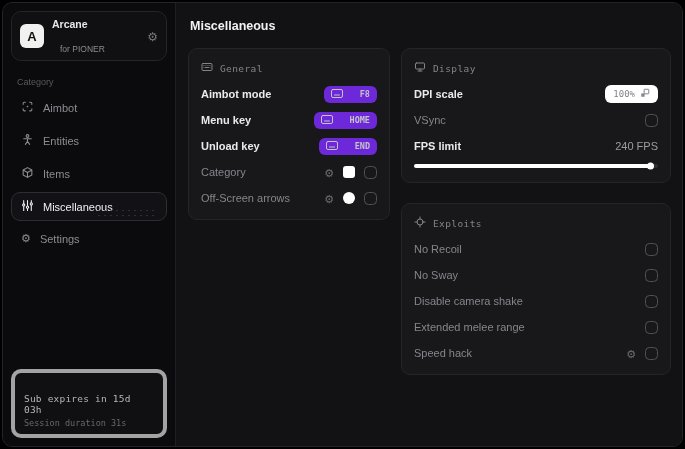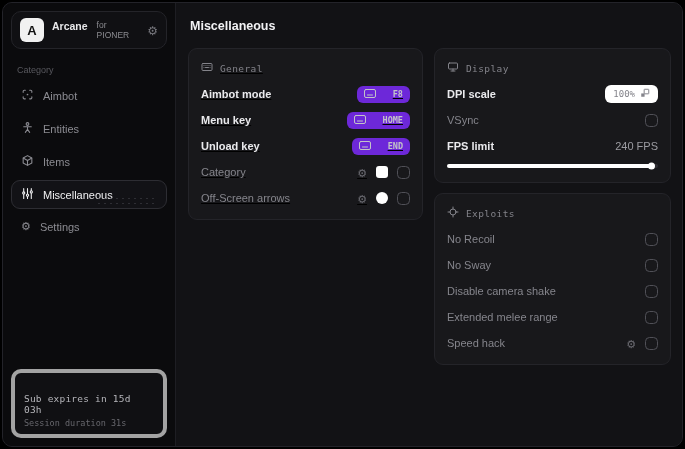--- a/index.html
+++ b/index.html
@@ -9,21 +9,21 @@
     background: #121215; display: flex; overflow: hidden; }
 
   
   .sidebar { width: 173px; background: #0b0b0d; border-right: 1px solid #1e1e23;
     display: flex; flex-direction: column; padding: 8px; flex-shrink: 0; }
   .app-card { border: 1px solid #242429; background: #101013; border-radius: 10px;
     padding: 6px 8px; display: flex; align-items: center; gap: 8px; }
   .logo-badge { width: 24px; height: 24px; background: #f1f1f1; color: #121212;
     border-radius: 6px; display: flex; align-items: center; justify-content: center;
     font-weight: bold; font-size: 13px; flex-shrink: 0; }
-  .app-texts { display: flex; flex-direction: row; gap: 1px; }
+  .app-texts { display: flex; flex-direction: column; gap: 14px; }
   .app-name { font-size: 10.5px; font-weight: bold; color: #e8e8ea; }
   .app-sub { font-size: 8.5px; color: #8b8b90; margin-left: 8px; }
   .app-gear { margin-left: auto; color: #76767c; cursor: pointer; line-height: 1; }
   .gear-glyph::before { content: "\2699"; font-size: 12px; }
   .gear-glyph.small::before { font-size: 11px; }
 
   .category { margin: 16px 6px 6px; font-size: 9px; color: #58585e; }
 
   .nav { display: flex; flex-direction: column; gap: 4px; }
   .nav-item { display: flex; align-items: center; gap: 9px; padding: 6px 9px;
@@ -39,22 +39,22 @@
   .sidebar-footer { margin-top: auto; border: 4px solid #a3a3a3; background: #101013;
     border-radius: 10px; padding: 20px 9px 6px;
     font-family: "DejaVu Sans Mono", monospace; }
   .sub-line1 { font-size: 9.5px; color: #b5b5ba; letter-spacing: .2px; }
   .sub-line2 { font-size: 8.5px; color: #67676d; margin-top: 3px; }
 
   
   .main { flex: 1; background: #121215; padding: 14px 11px 11px 12px; overflow: hidden; }
   .main-title { font-size: 12.5px; font-weight: bold; color: #f2f2f4; margin: 2px 0 15px 2px; }
   .columns { display: flex; gap: 11px; align-items: flex-start; }
-  .col-left { width: 235px; flex-shrink: 0; text-decoration: underline; }
-  .col-right { flex: 1; display: flex; flex-direction: column; gap: 10px; }
+  .col-left { width: 202px; flex-shrink: 0; }
+  .col-right { flex: 1; display: flex; flex-direction: column; gap: 20px; }
 
   .panel { background: #18181b; border: 1px solid #242429; border-radius: 9px;
     padding: 10px 12px 8px; }
   .panel-header { display: flex; align-items: center; gap: 7px; color: #83838a;
     font-family: "DejaVu Sans Mono", monospace; font-size: 9.5px; letter-spacing: .4px;
     margin: 2px 0 6px; }
   .panel-header svg { width: 12px; height: 12px; }
 
   .row { display: flex; align-items: center; justify-content: space-between; min-height: 26px; }
   .row-label { font-size: 11px; font-weight: bold; color: #eaeaed; }

